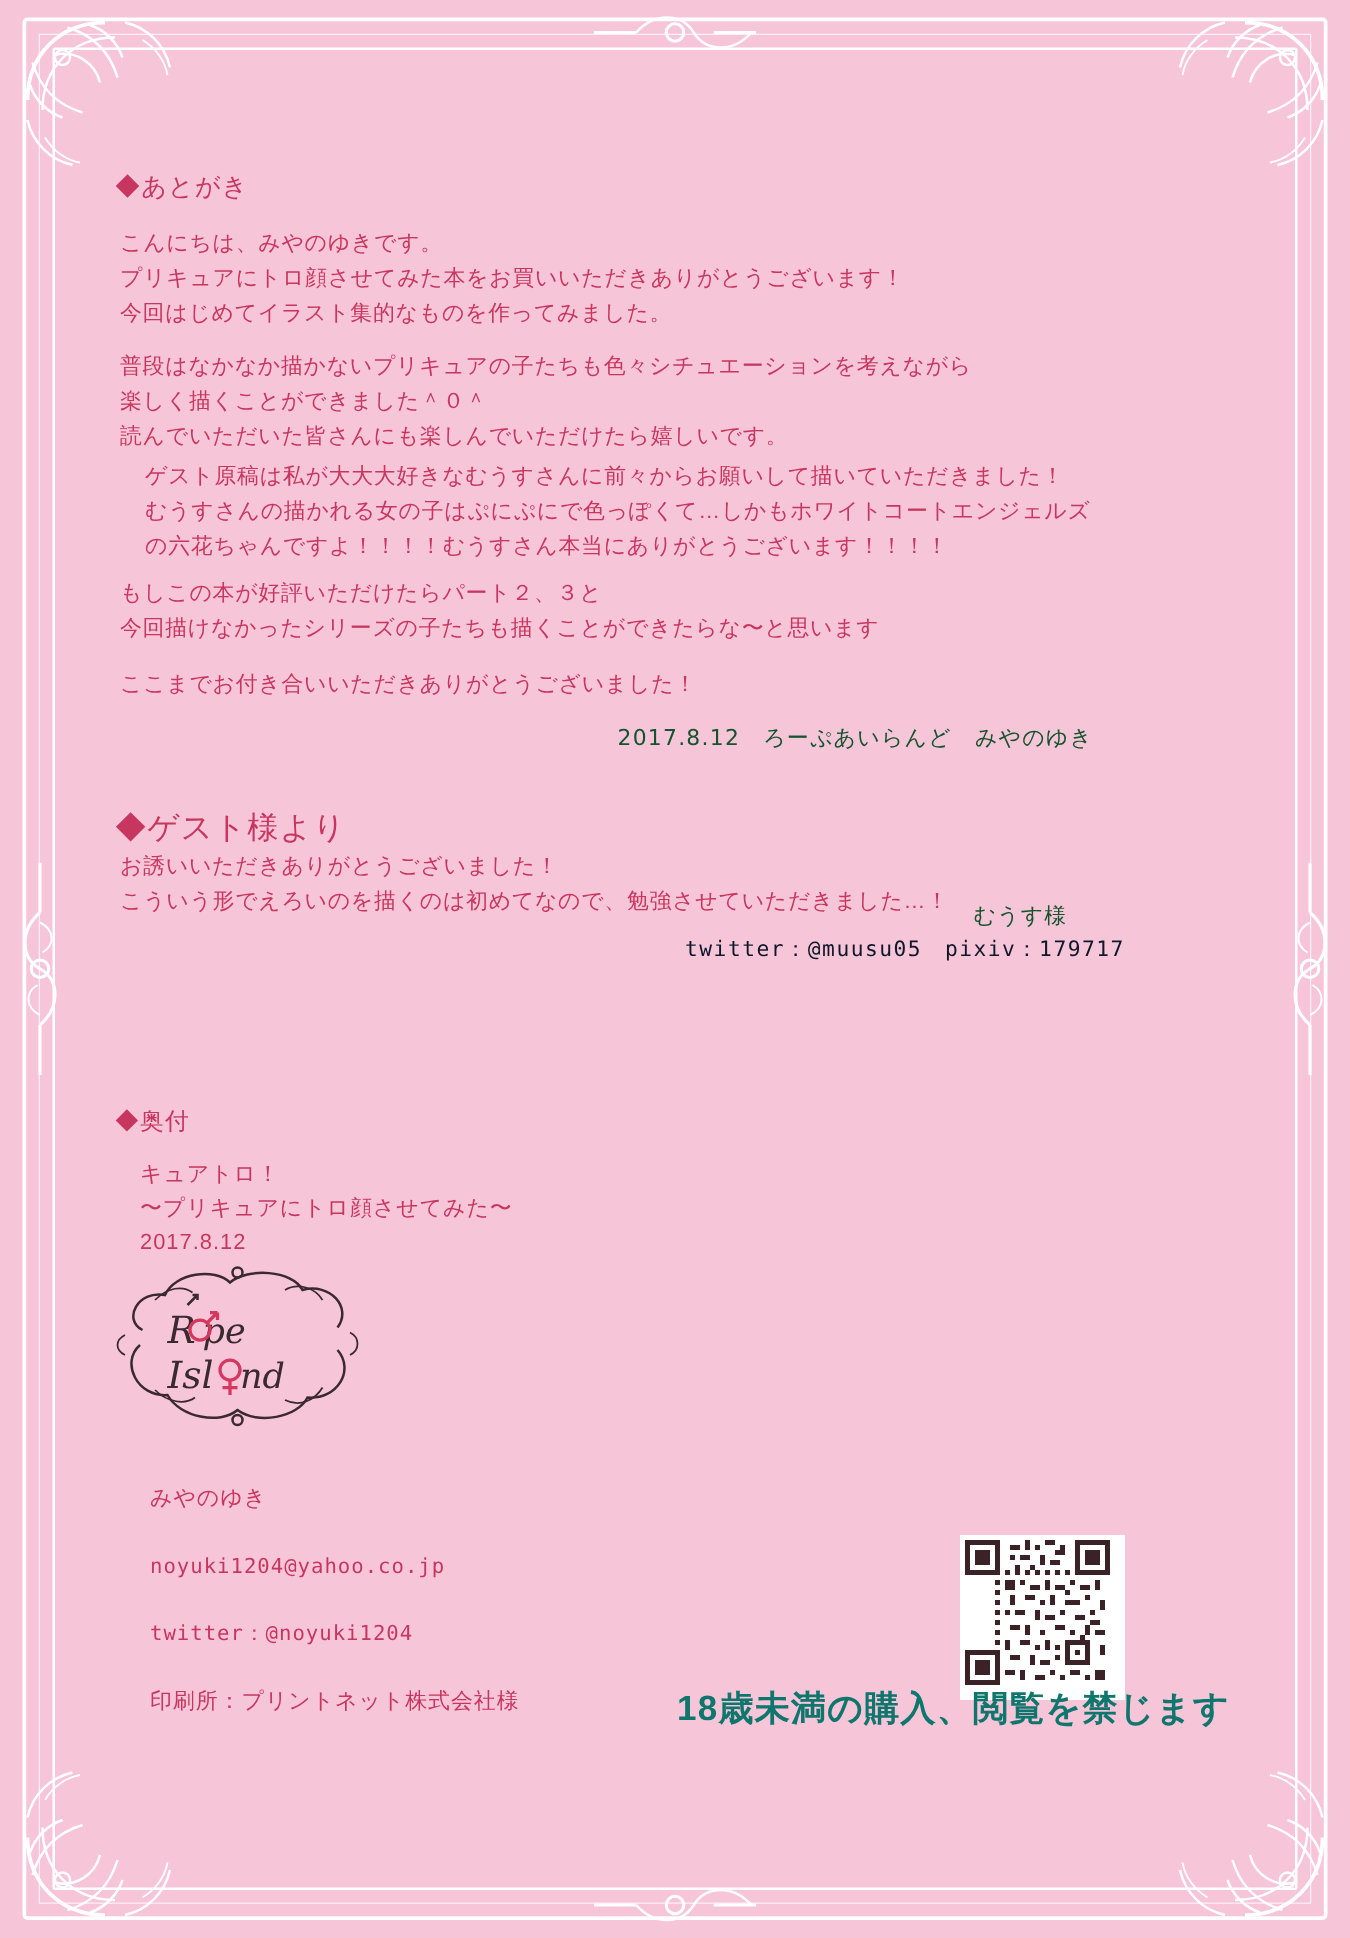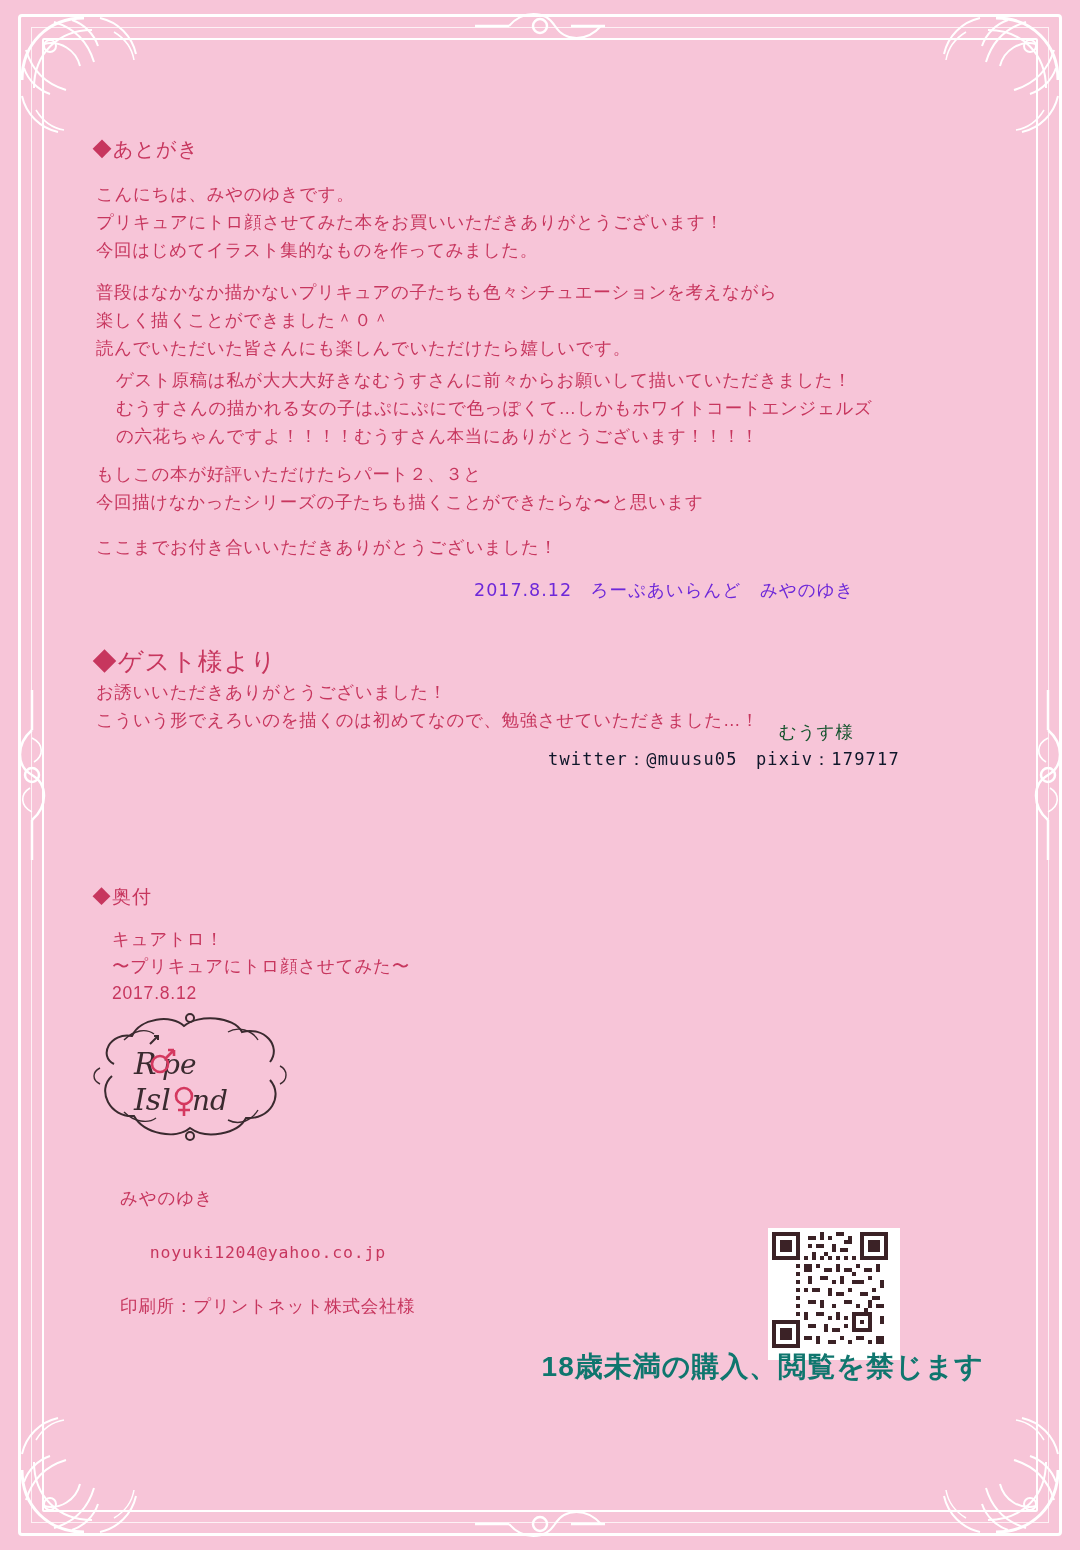--- a/index.html
+++ b/index.html
@@ -85,22 +85,22 @@
     white-space: pre-line;
   }
   .b1 { left: 96px; top: 180px; }
   .b2 { left: 96px; top: 278px; }
   .b3 { left: 96px; top: 366px; margin-left: 20px; }
   .b4 { left: 96px; top: 460px; }
   .b5 { left: 96px; top: 533px; }
 
   .sign {
     position: absolute;
-    left: 474px; top: 578px;
-    color: #6d28d9;
+    left: 494px; top: 578px;
+    color: #14532d;
     font-size: 17.5px;
     letter-spacing: 1px;
     font-family: "DejaVu Sans", sans-serif;
   }
 
   .guest-head {
     position: absolute;
     left: 92px; top: 645px;
     font-size: 25px;
     color: #c7365e;
@@ -151,21 +151,21 @@
   .circle-info {
     position: absolute;
     left: 88px; top: 1158px;
     color: #c7365e;
     font-size: 17.5px;
     line-height: 27px;
     letter-spacing: 0.8px;
     white-space: pre-line;
     margin-left: 32px;
   }
-  .circle-info .mono { font-family: "DejaVu Sans Mono", monospace; font-size: 16.5px; text-align: center; }
+  .circle-info .mono { font-family: "DejaVu Sans Mono", monospace; font-size: 16.5px; }
 
   .qr-caption {
     position: absolute;
     left: 438px; top: 1312px;
     color: #c7365e;
     font-size: 17.5px;
     letter-spacing: 0.5px;
   }
   .qr {
     position: absolute;
@@ -351,20 +351,21 @@
       </g>
       <g stroke="#3a2a2f" stroke-width="2" fill="none">
         <path d="M62 36 L70 28 M66 28 L70 28 L70 32"></path>
       </g>
     </svg>
   </div>
 
   <div class="circle-info">
     <div>みやのゆき</div>
     <div class="mono">noyuki1204@yahoo.co.jp</div>
+    <div class="mono">twitter：@noyuki1204</div>
     <div>印刷所：プリントネット株式会社様</div>
   </div>
 
 
   <div class="qr">
     <svg width="116" height="116" viewBox="0 0 29 29" shape-rendering="crispEdges">
       <rect width="29" height="29" fill="#ffffff"></rect>
       <g fill="#3b2226">
 
         <rect x="0" y="0" width="7" height="1"></rect>

